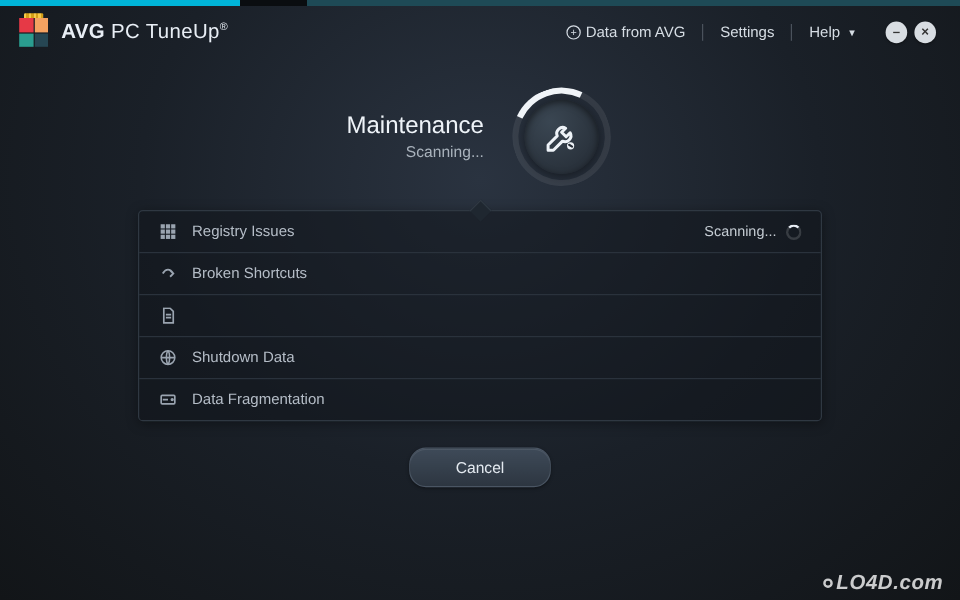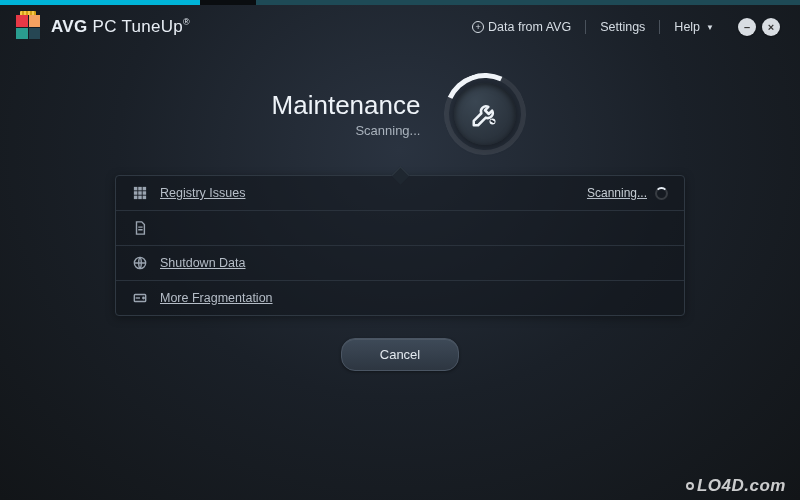--- a/index.html
+++ b/index.html
@@ -72,21 +72,21 @@
     flex-direction: column;
     align-items: center;
     padding-top: 22px;
   }
   .scan-head {
     display: flex;
     align-items: center;
     gap: 22px;
   }
   .scan-titles { text-align: right; }
-  .scan-title { font-size: 26px; color: #eef3f8; font-weight: 400; }
+  .scan-title { font-size: 20px; color: #eef3f8; font-weight: 400; }
   .scan-sub { font-size: 13px; color: #a9b2bc; margin-top: 2px; }
   .spinner-wrap {
     width: 86px; height: 86px;
     position: relative;
     display: flex; align-items: center; justify-content: center;
   }
   .spinner-ring {
     position: absolute;
     width: 82px; height: 82px;
     border-radius: 50%;
@@ -121,21 +121,20 @@
     transform: rotate(45deg);
   }
   .row {
     display: flex;
     align-items: center;
     gap: 12px;
     padding: 9px 16px;
     border-bottom: 1px solid #2a323c;
     font-size: 12.5px;
     color: #b5bdc7;
-    text-decoration: underline;
   }
   .row:last-child { border-bottom: none; }
   .row-icon { width: 16px; height: 16px; display: flex; align-items: center; justify-content: center; color: #9aa4b0; flex-shrink: 0; }
   .row-label { flex: 1; }
   .row-status { font-size: 12px; color: #c5ccd3; display: flex; align-items: center; gap: 8px; }
   .mini-spin {
     width: 13px; height: 13px; border-radius: 50%;
     border: 2px solid rgba(255,255,255,0.15);
     border-top-color: #e8eef5;
     animation: spin 0.9s linear infinite;
@@ -236,20 +235,28 @@
           </svg>
       </span>
       <span class="row-label">Registry Issues</span>
       <span class="row-status">
         <span>Scanning...</span>
         <span class="mini-spin"></span>
       </span>
     </div>
     <div class="row">
       <span class="row-icon">
+        <svg width="14" height="14" viewBox="0 0 16 16" fill="none" stroke="currentColor" stroke-width="1.8">
+            <path d="M3 8c3-5 7-5 10 0M10 5l3 3-3 3"></path>
+          </svg>
+      </span>
+      <span class="row-label">Broken Shortcuts</span>
+    </div>
+    <div class="row">
+      <span class="row-icon">
         <svg width="14" height="14" viewBox="0 0 16 16" fill="none" stroke="currentColor" stroke-width="1.6">
             <path d="M4 1h6l3 3v11H4z"></path>
             <path d="M6 7h5M6 10h5"></path>
           </svg>
       </span>
     </div>
     <div class="row">
       <span class="row-icon">
         <svg width="14" height="14" viewBox="0 0 16 16" fill="none" stroke="currentColor" stroke-width="1.5">
             <circle cx="8" cy="8" r="6.5"></circle>
@@ -259,21 +266,21 @@
       <span class="row-label">Shutdown Data</span>
     </div>
     <div class="row">
       <span class="row-icon">
         <svg width="14" height="14" viewBox="0 0 16 16" fill="none" stroke="currentColor" stroke-width="1.6">
             <rect x="1.5" y="4" width="13" height="8" rx="1"></rect>
             <circle cx="12" cy="8" r="0.8" fill="currentColor"></circle>
             <path d="M3 8h5"></path>
           </svg>
       </span>
-      <span class="row-label">More Fragmentation</span>
+      <span class="row-label">Data Fragmentation</span>
     </div>
   </div>
 
   <button class="cancel-btn">Cancel</button>
 </div>
 
 <div class="watermark">
   <span class="wm-dot"></span>
   <span>LO4D.com</span>
 </div>

